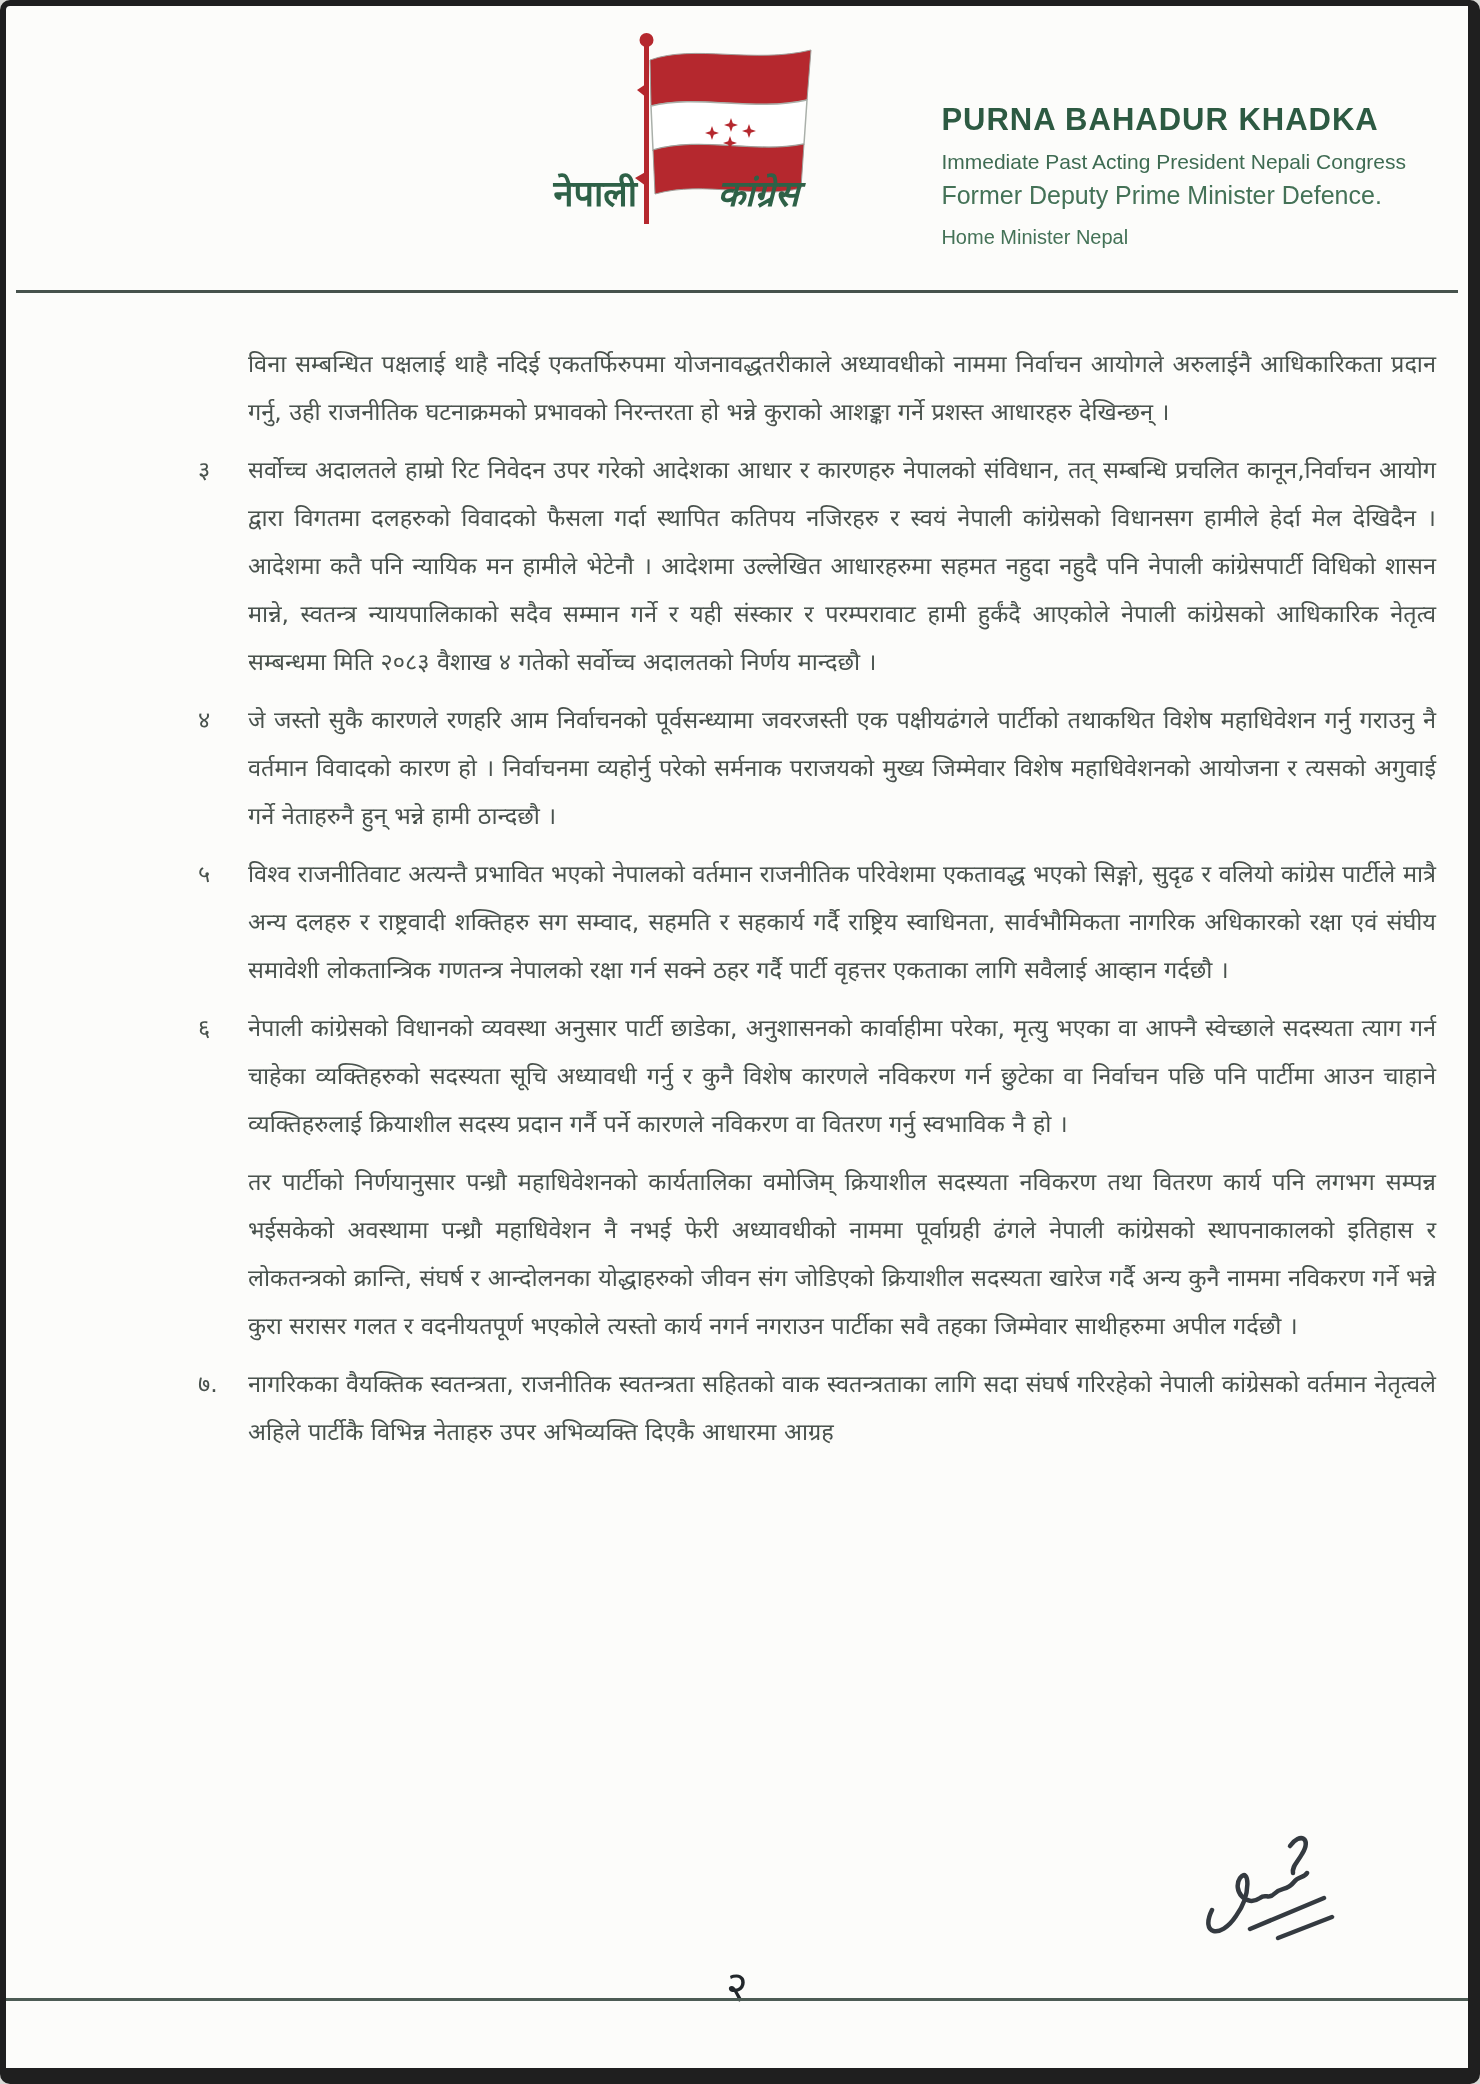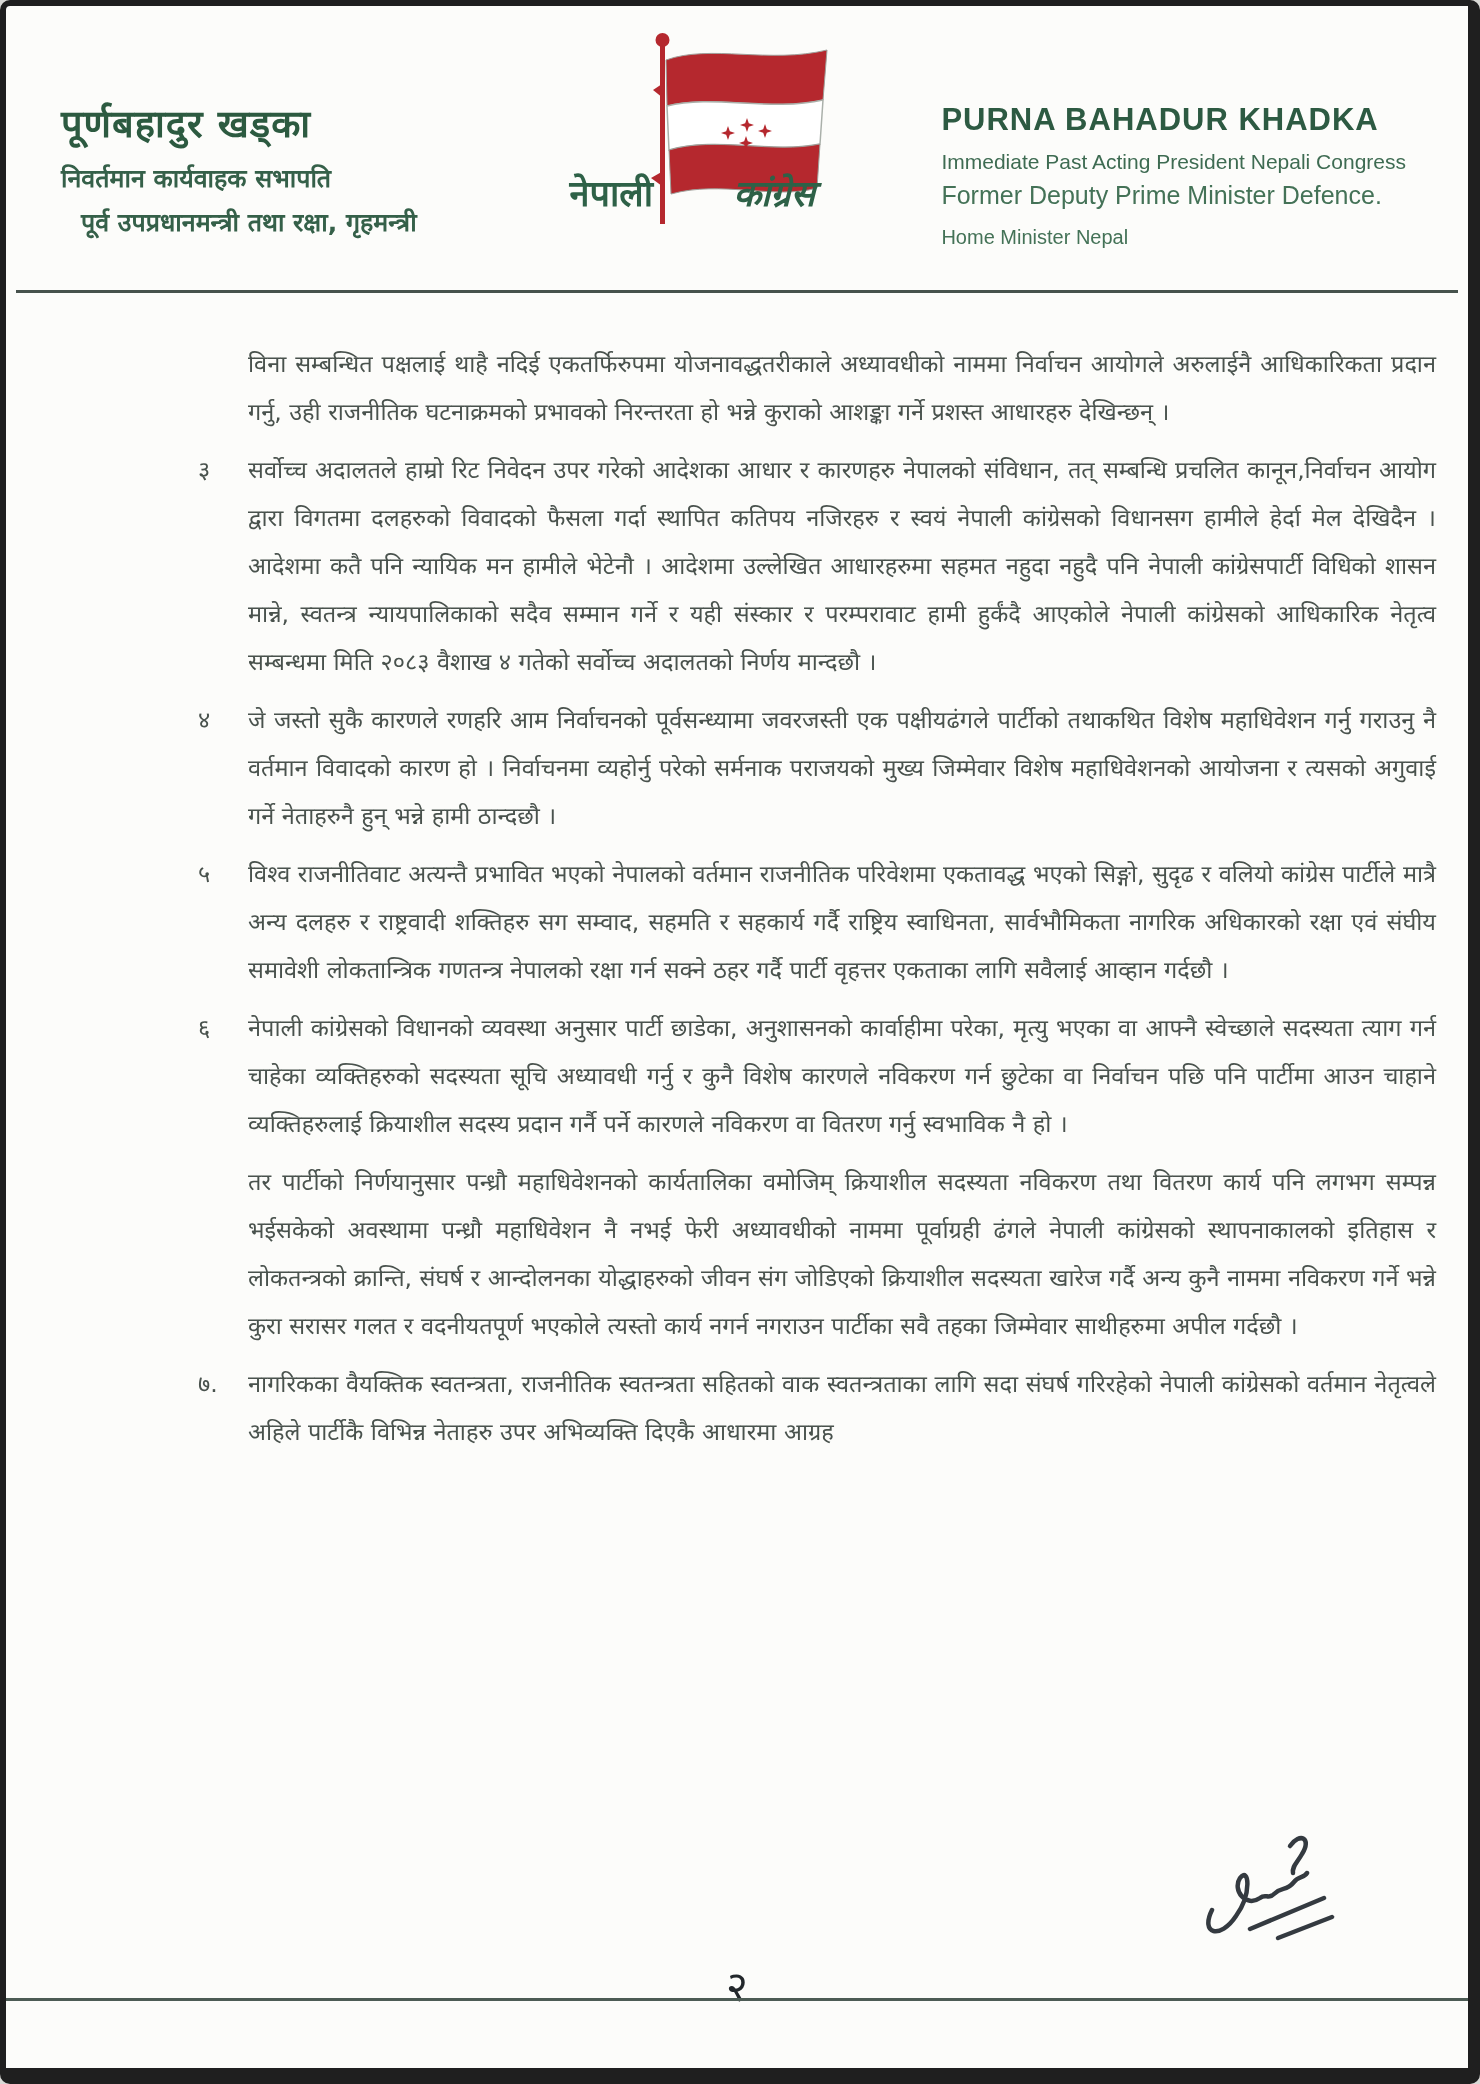--- a/index.html
+++ b/index.html
@@ -15,21 +15,21 @@
     border-radius:10px;
     overflow:hidden;
     font-family:"DejaVu Sans", sans-serif;
   }
   
   .hdr-left{position:absolute;top:90px;left:55px;color:#2c5a40;}
   .hdr-left .h-name{font-size:38px;font-weight:bold;letter-spacing:1px;}
   .hdr-left .h-sub1{font-size:25px;margin-top:12px;font-weight:bold;color:#356049;}
   .hdr-left .h-sub2{font-size:25px;margin-top:10px;margin-left:20px;font-weight:bold;color:#356049;}
 
-  .logo{position:absolute;top:22px;left:529px;width:300px;height:200px;}
+  .logo{position:absolute;top:22px;left:513px;width:300px;height:200px;}
   .logo svg{position:absolute;top:0;left:0;}
   .logo-text{
     position:absolute;top:140px;left:0;width:280px;
     display:flex;align-items:baseline;
     font-size:36px;font-weight:bold;color:#2e6147;
   }
   .logo-text .w1{width:118px;text-align:right;}
   .logo-text .gap{width:24px;}
   .logo-text .w2{flex:1;text-align:right;font-style:italic;}
 
@@ -57,25 +57,20 @@
   .ftr-rule{position:absolute;top:1992px;left:0;width:100%;height:3px;background:#4c5b54;}
   .footer{position:absolute;top:2008px;left:0;width:100%;text-align:center;
     font-size:27px;color:#3e4347;font-family:"Liberation Sans",sans-serif;letter-spacing:0.5px;}
   .footer b{color:#9c1f27;font-weight:bold;}
 </style>
 </head>
 <body>
 
 <div class="page">
 
-  <div class="hdr-left">
-    <div class="h-name">पूर्णबहादुर खड्का</div>
-    <div class="h-sub1">निवर्तमान कार्यवाहक सभापति</div>
-    <div class="h-sub2">पूर्व उपप्रधानमन्त्री तथा रक्षा, गृहमन्त्री</div>
-  </div>
 
   <div class="logo">
     <svg width="300" height="200" viewBox="0 0 300 200">
 
       <rect x="125" y="16" width="5" height="180" fill="#b5282e"></rect>
       <circle cx="127.5" cy="12" r="7" fill="#b5282e"></circle>
 
       <polygon points="118,62 130,54 128,70" fill="#b5282e"></polygon>
       <polygon points="116,150 130,142 127,158" fill="#b5282e"></polygon>
 

